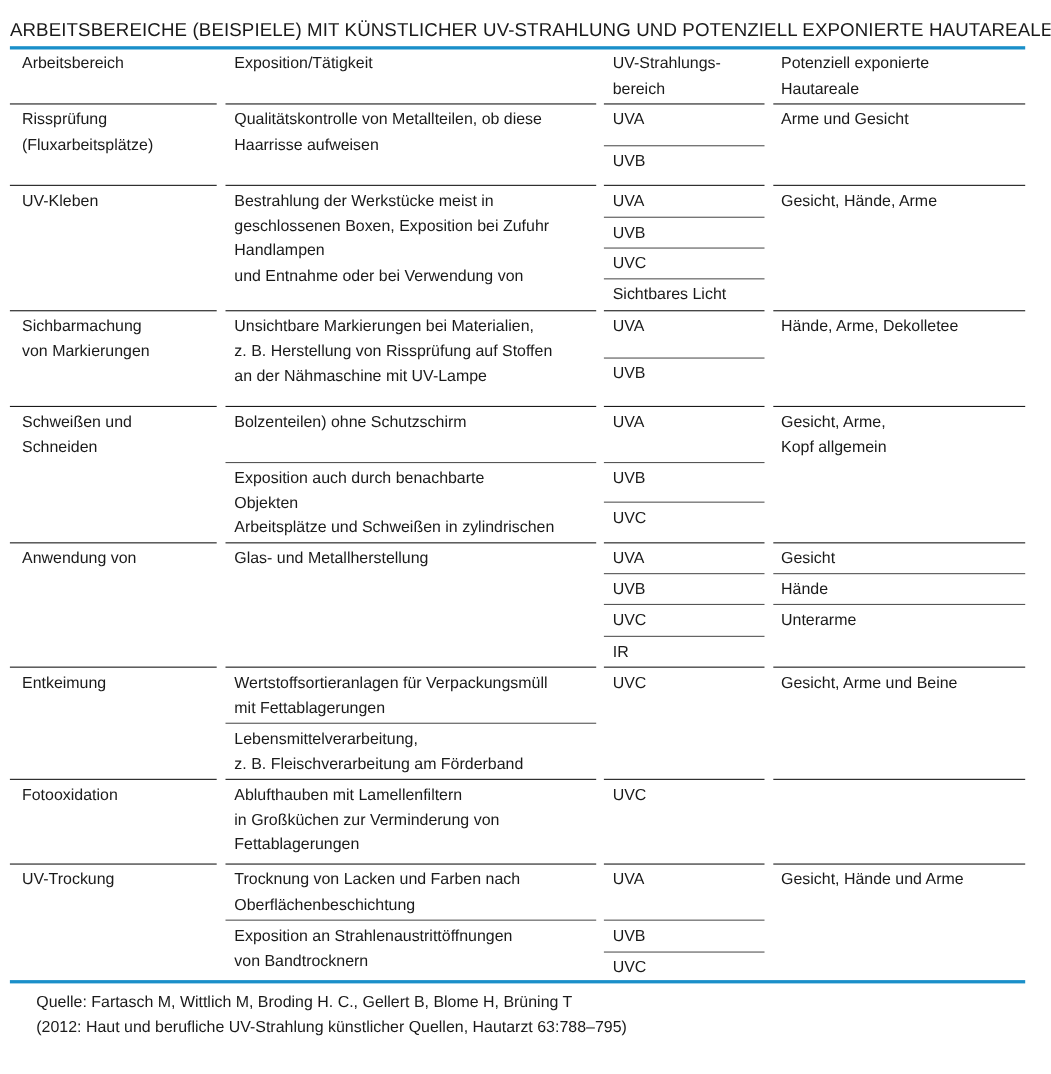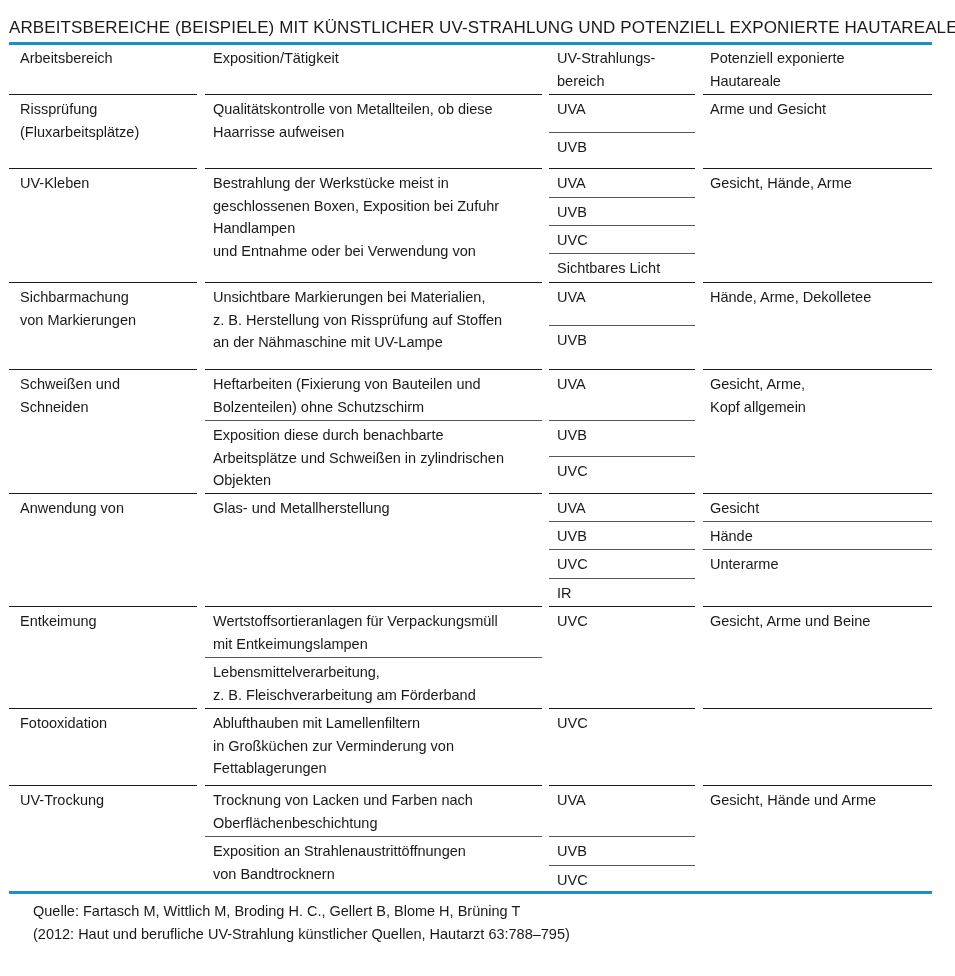--- a/index.html
+++ b/index.html
@@ -126,27 +126,26 @@
 </div>
 <div class="cell c3" style="top:286px">UVA</div>
 <div class="cell c3" style="top:329px">UVB</div>
 <div class="cell c4" style="top:286px">Hände, Arme, Dekolletee</div>
 
 <div class="cell c1" style="top:373px">
   <span class="line">Schweißen und</span>
   <span class="line">Schneiden</span>
 </div>
 <div class="cell c2" style="top:373px">
-  <span class="line">Heftarbeiten (Fixierung von Bauteilen und</span>
   <span class="line">Bolzenteilen) ohne Schutzschirm</span>
 </div>
 <div class="cell c2" style="top:424px">
-  <span class="line">Exposition diese durch benachbarte</span>
+  <span class="line">Exposition auch durch benachbarte</span>
+  <span class="line">Objekten</span>
   <span class="line">Arbeitsplätze und Schweißen in zylindrischen</span>
-  <span class="line">Objekten</span>
 </div>
 <div class="cell c3" style="top:373px">UVA</div>
 <div class="cell c3" style="top:424px">UVB</div>
 <div class="cell c3" style="top:460px">UVC</div>
 <div class="cell c4" style="top:373px">
   <span class="line">Gesicht, Arme,</span>
   <span class="line">Kopf allgemein</span>
 </div>
 
 <div class="cell c1" style="top:497px">
@@ -157,21 +156,21 @@
 <div class="cell c3" style="top:525px">UVB</div>
 <div class="cell c3" style="top:553px">UVC</div>
 <div class="cell c3" style="top:582px">IR</div>
 <div class="cell c4" style="top:497px">Gesicht</div>
 <div class="cell c4" style="top:525px">Hände</div>
 <div class="cell c4" style="top:553px">Unterarme</div>
 
 <div class="cell c1" style="top:610px">Entkeimung</div>
 <div class="cell c2" style="top:610px">
   <span class="line">Wertstoffsortieranlagen für Verpackungsmüll</span>
-  <span class="line">mit Entkeimungslampen</span>
+  <span class="line">mit Fettablagerungen</span>
 </div>
 <div class="cell c2" style="top:661px">
   <span class="line">Lebensmittelverarbeitung,</span>
   <span class="line">z. B. Fleischverarbeitung am Förderband</span>
 </div>
 <div class="cell c3" style="top:610px">UVC</div>
 <div class="cell c4" style="top:610px">Gesicht, Arme und Beine</div>
 
 <div class="cell c1" style="top:712px">Fotooxidation</div>
 <div class="cell c2" style="top:712px">

